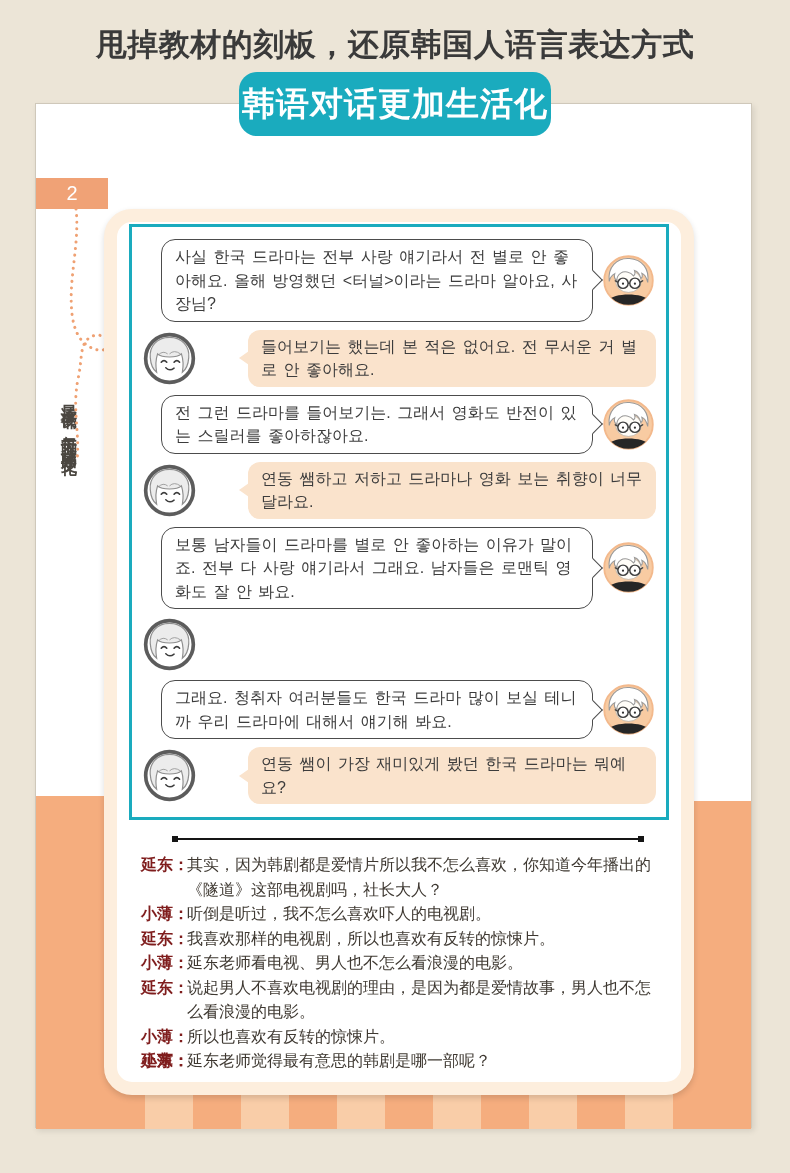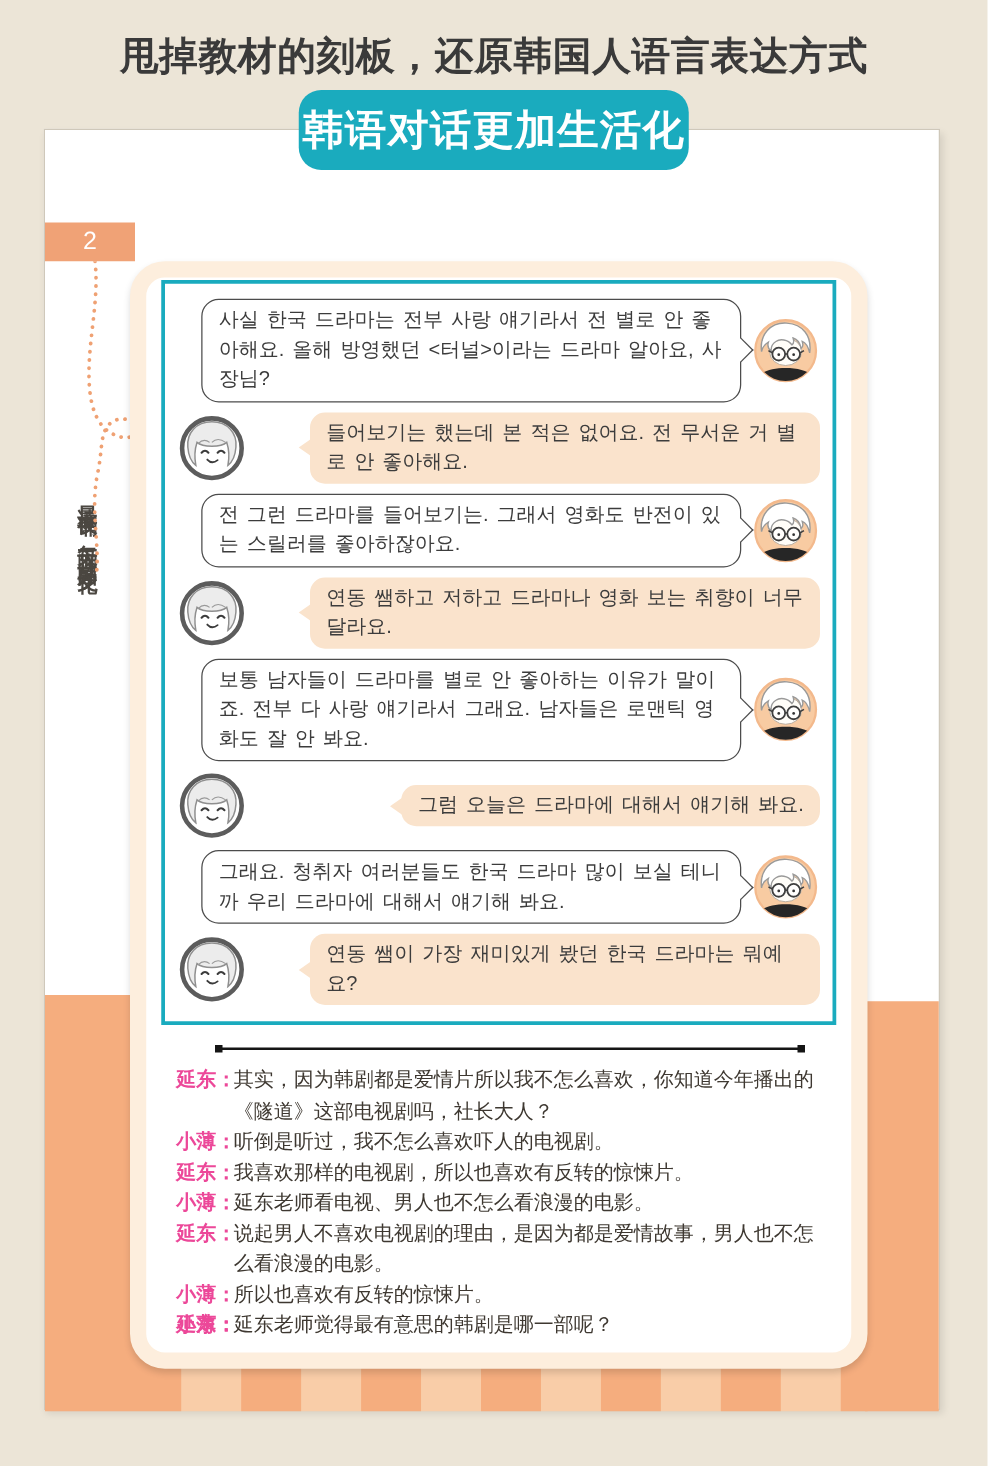--- a/index.html
+++ b/index.html
@@ -90,21 +90,21 @@
   .divider::before,.divider::after{
     content:"";position:absolute;top:-2px;width:6px;height:6px;background:#151515;
   }
   .divider::before{left:-3px;}
   .divider::after{right:-3px;}
   .translation{margin:0 18px 8px 24px;}
   .t-line{
     position:relative;padding-left:46px;
     font-size:16px;line-height:24.5px;color:#3e3831;max-width:476px;
   }
-  .t-speaker{position:absolute;left:0;top:0;font-weight:bold;color:#ec4899;}
+  .t-speaker{position:absolute;left:0;top:0;font-weight:bold;color:#7f1d1d;}
   .hidden-defs{position:absolute;width:0;height:0;overflow:hidden;}
 </style>
 </head>
 <body>
 
 <svg class="hidden-defs" aria-hidden="true">
   <symbol id="girl-av" viewBox="0 0 60 60">
     <clipPath id="gclip">
         <circle cx="30" cy="30" r="26"></circle>
       </clipPath>
@@ -204,23 +204,20 @@
           </div>
           <svg class="avatar">
               <use href="#man-av"></use>
             </svg>
         </div>
 
         <div class="msg-row row-left">
           <svg class="avatar">
               <use href="#girl-av"></use>
             </svg>
-          <div class="bubble bubble-peach">
-            <span>그럼 오늘은 드라마에 대해서 얘기해 봐요.</span>
-          </div>
         </div>
 
         <div class="msg-row row-right">
           <div class="bubble bubble-white">
             <span>그래요. 청취자 여러분들도 한국 드라마 많이 보실 테니까 우리 드라마에 대해서 얘기해 봐요.</span>
           </div>
           <svg class="avatar">
               <use href="#man-av"></use>
             </svg>
         </div>

